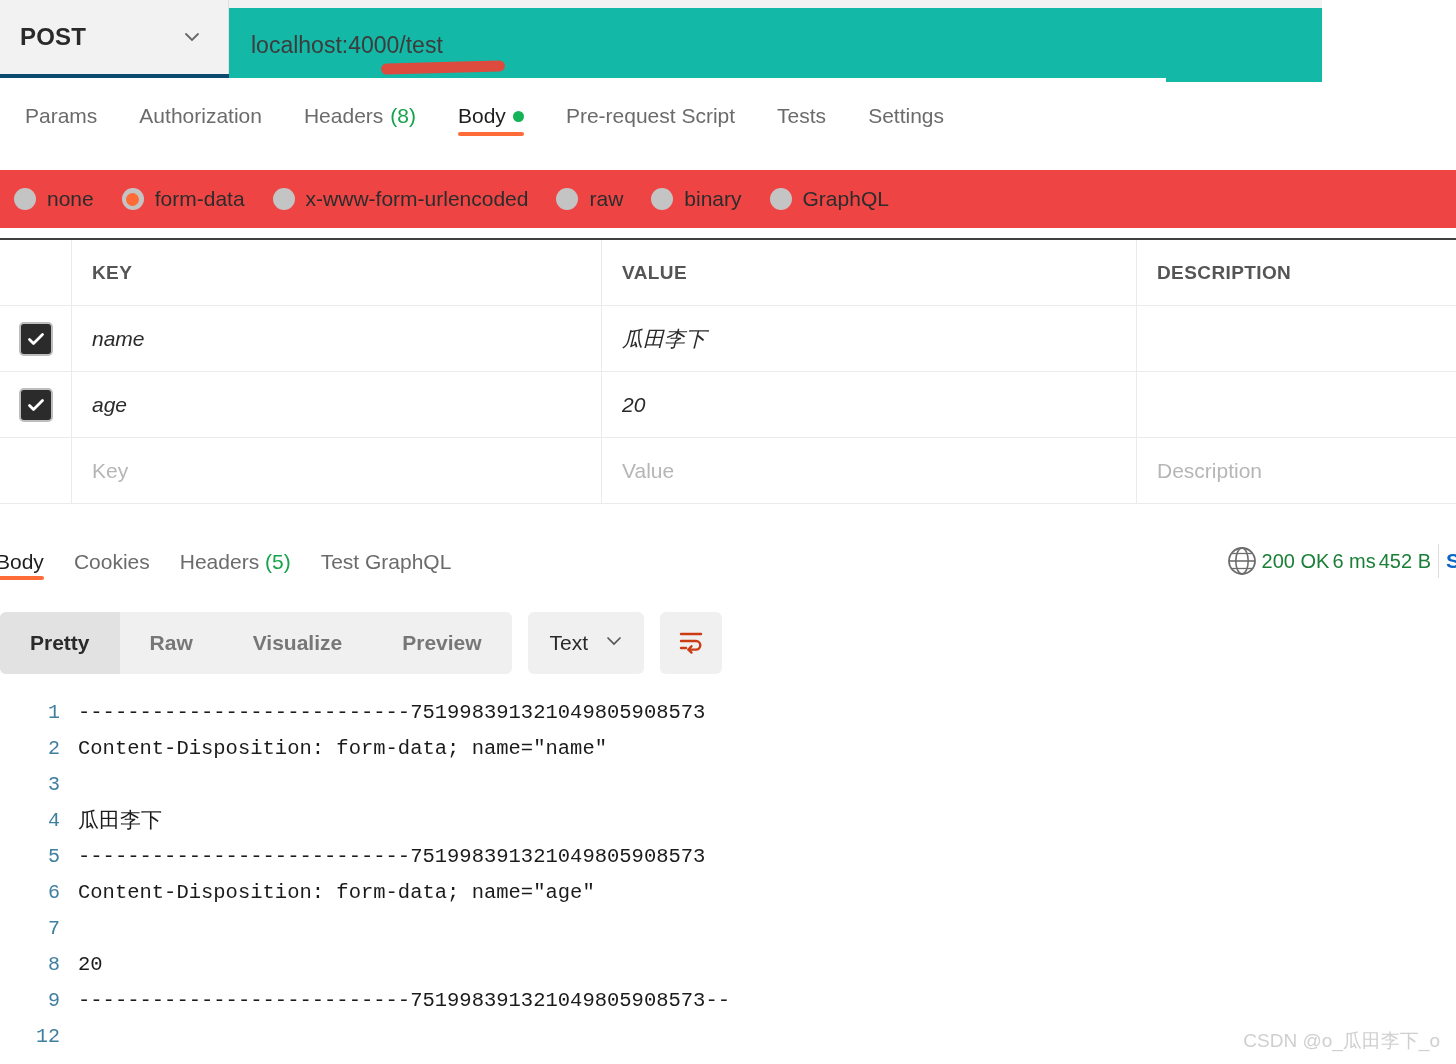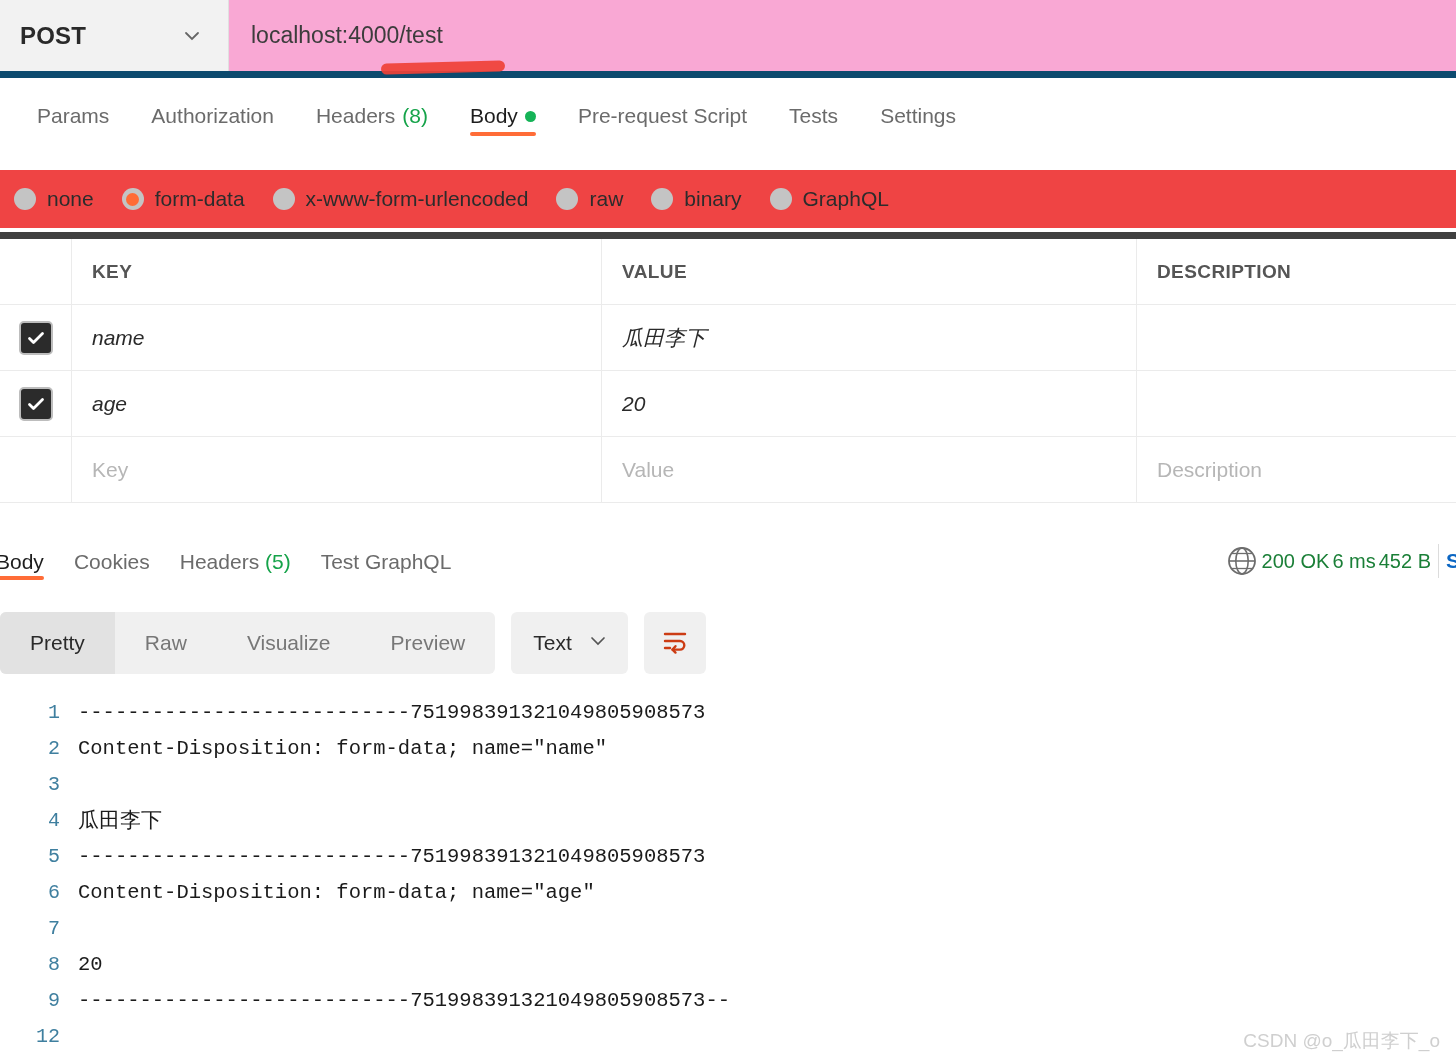--- a/index.html
+++ b/index.html
@@ -9,24 +9,24 @@
     background: #ffffff;
     font-family: "Liberation Sans", sans-serif;
     -webkit-font-smoothing: antialiased;
     overflow: hidden;
   }
   #app { position: relative; width: 1456px; height: 1064px; }
 
   
   .urlbar {
     position: absolute; left: 0; top: 0;
-    width: 1456px; height: 78px;
+    width: 1322px; height: 78px;
     display: flex; align-items: flex-start;
     background: #f2f2f2;
-    border-bottom: 7px solid #0c4a6e;
+    border-bottom: 4px solid #0c4a6e;
   }
   .method-box {
     width: 229px; height: 100%;
     display: flex; align-items: center;
     padding-left: 20px;
     position: relative;
     border-right: 1px solid #e0e0e0;
     background: #f2f2f2;
     cursor: pointer;
   }
@@ -37,41 +37,42 @@
   .chev {
     position: absolute; right: 28px; top: 50%;
     transform: translateY(-50%);
     width: 16px; height: 16px;
   }
   .chev svg { display: block; }
   .url-box {
     flex: 1; height: 100%;
     display: flex; align-items: center;
     padding-left: 22px;
-    background: #f9a8d4;
+    background: #14b8a6;
     cursor: text;
+    margin-top: 8px;
   }
   .url-text { font-size: 23px; color: #3c3c3c; }
 
   
   .redmark {
     position: absolute; left: 381px; top: 62px;
     width: 124px; height: 11px;
     background: #ef4136;
     border-radius: 6px;
     transform: rotate(-1.6deg);
     opacity: .92;
   }
 
   
   .req-tabs {
     position: absolute; left: 0; top: 78px;
     width: 1166px; height: 82px;
     display: flex; align-items: flex-start;
-    padding-left: 16px;
+    padding-left: 4px;
     background: #fff;
   }
   .rtab {
     position: relative;
     padding: 26px 21px 0 21px;
     font-size: 21px; color: #6b6b6b;
     cursor: pointer; white-space: nowrap;
     display: flex; align-items: center; gap: 7px;
   }
   .rtab.active { color: #1d1d1d; }
@@ -106,23 +107,23 @@
   }
   .radio.sel { background: #c4c4c4; }
   .radio.sel::after {
     content: ""; width: 13px; height: 13px;
     border-radius: 50%; background: #ff6c37;
   }
   .bt-label { font-size: 21px; color: #2c2c2c; white-space: nowrap; }
 
   
   .kvtable {
-    position: absolute; left: 0; top: 232px;
+    position: absolute; left: 0; top: 238px;
     width: 1456px;
-    border-top: 7px solid #404040;
+    border-top: 2px solid #404040;
     background: #fff;
   }
   .kvrow {
     display: flex; height: 66px;
     border-bottom: 1px solid #ebebeb;
   }
   .kvrow.head { height: 66px; }
   .c-check {
     width: 72px; flex: none;
     display: flex; align-items: center; justify-content: center;
@@ -187,20 +188,21 @@
     display: flex; align-items: center; gap: 16px;
   }
   .seg {
     display: flex; background: #f0f0f0; border-radius: 6px;
     overflow: hidden; height: 62px; align-items: stretch;
   }
   .seg-item {
     display: flex; align-items: center; justify-content: center;
     padding: 0 30px; font-size: 21px; color: #777; cursor: pointer;
     white-space: nowrap;
+    font-weight: bold;
   }
   .seg-item.active { background: #e2e2e2; color: #2a2a2a; }
   .selbox {
     height: 62px; background: #f0f0f0; border-radius: 6px;
     display: flex; align-items: center; gap: 18px;
     padding: 0 22px; cursor: pointer;
   }
   .selbox .lbl { font-size: 21px; color: #2a2a2a; }
   .wrapbtn {
     width: 62px; height: 62px; background: #f0f0f0; border-radius: 6px;

